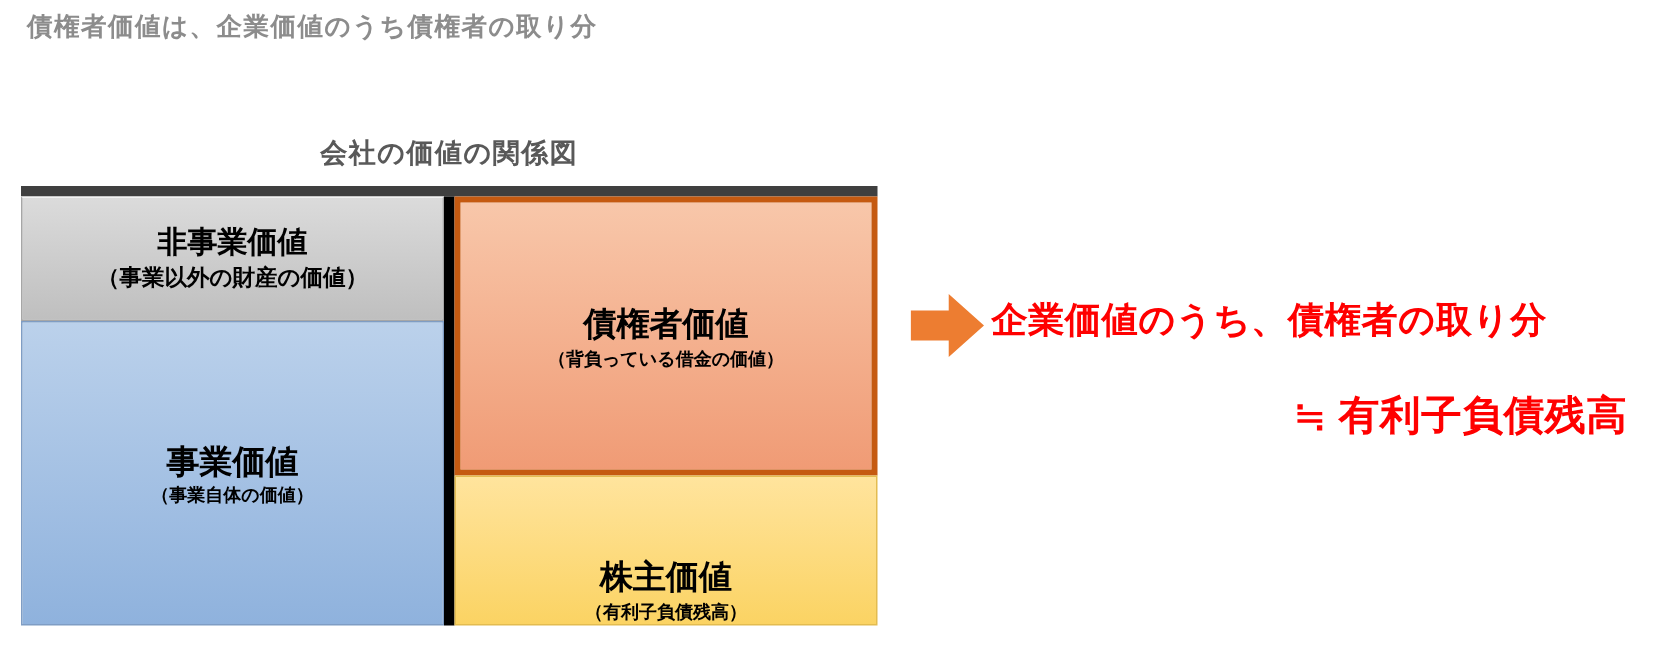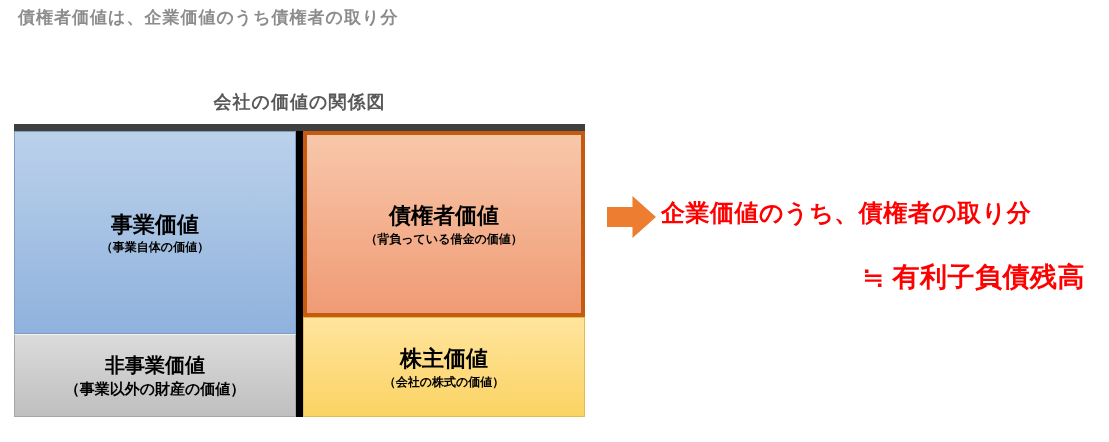--- a/index.html
+++ b/index.html
@@ -64,20 +64,21 @@
 
   .box-creditor {
     height: 218px;
     background: linear-gradient(to bottom, var(--orange-top), var(--orange-bottom));
     border: 4px solid var(--orange-border);
   }
   .box-shareholder {
     height: 117px;
     background: linear-gradient(to bottom, var(--yellow-top), var(--yellow-bottom));
     border: 1px solid var(--yellow-border);
+    justify-content: flex-end;
   }
 
   
   .arrow-right {
     position: absolute; left: 607px; top: 196px;
     width: 49px; height: 42px;
     background: var(--arrow-orange);
     clip-path: polygon(0 26%, 52% 26%, 52% 0, 100% 50%, 52% 100%, 52% 74%, 0 74%);
   }
   .annotation-line1 {
@@ -99,40 +100,40 @@
 
 <div class="page-title">債権者価値は、企業価値のうち債権者の取り分</div>
 
 <div class="diagram-caption">会社の価値の関係図</div>
 
 <div class="diagram">
   <div class="diagram-topbar"></div>
   <div class="diagram-row">
 
     <div class="col-left">
+      <div class="box box-nonbusiness">
+        <div class="label">非事業価値</div>
+        <div class="sublabel">（事業以外の財産の価値）</div>
+      </div>
       <div class="box box-business">
         <div class="label">事業価値</div>
         <div class="sublabel">（事業自体の価値）</div>
-      </div>
-      <div class="box box-nonbusiness">
-        <div class="label">非事業価値</div>
-        <div class="sublabel">（事業以外の財産の価値）</div>
       </div>
     </div>
 
     <div class="col-divider"></div>
 
     <div class="col-right">
       <div class="box box-creditor">
         <div class="label">債権者価値</div>
         <div class="sublabel">（背負っている借金の価値）</div>
       </div>
       <div class="box box-shareholder">
         <div class="label">株主価値</div>
-        <div class="sublabel">（会社の株式の価値）</div>
+        <div class="sublabel">（有利子負債残高）</div>
       </div>
     </div>
 
   </div>
 </div>
 
 <div class="arrow-right"></div>
 
 <div class="annotation-line1">企業価値のうち、債権者の取り分</div>
 

